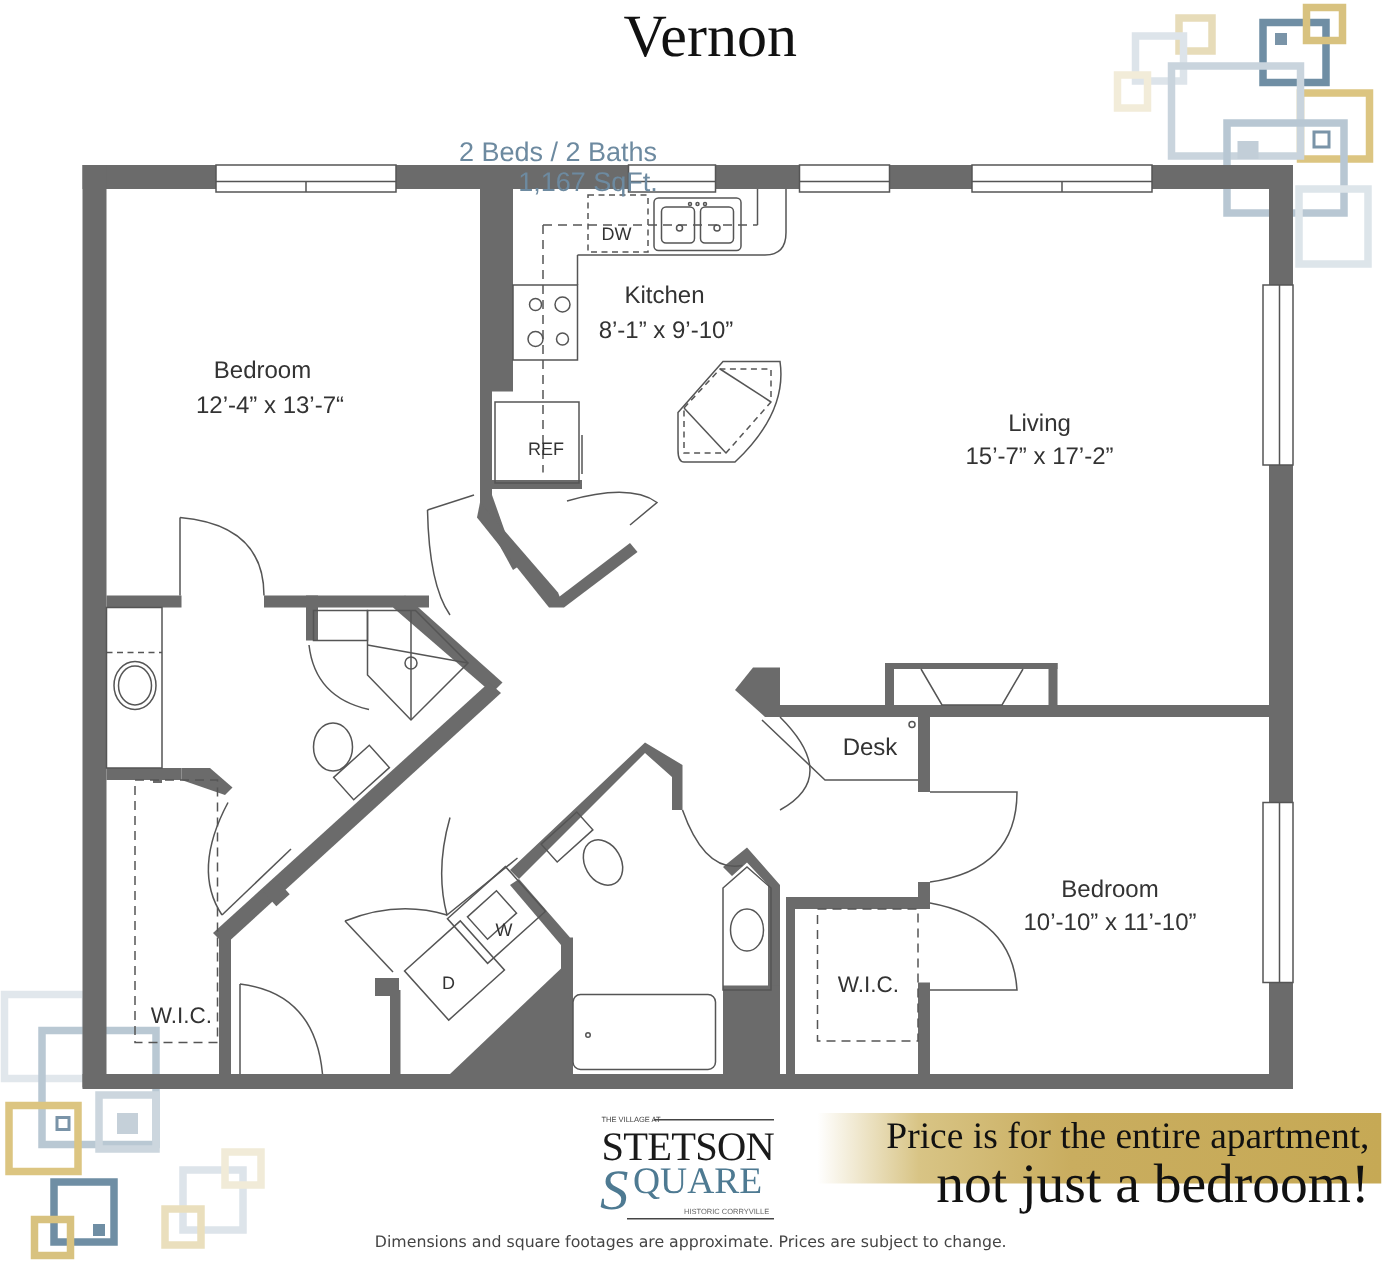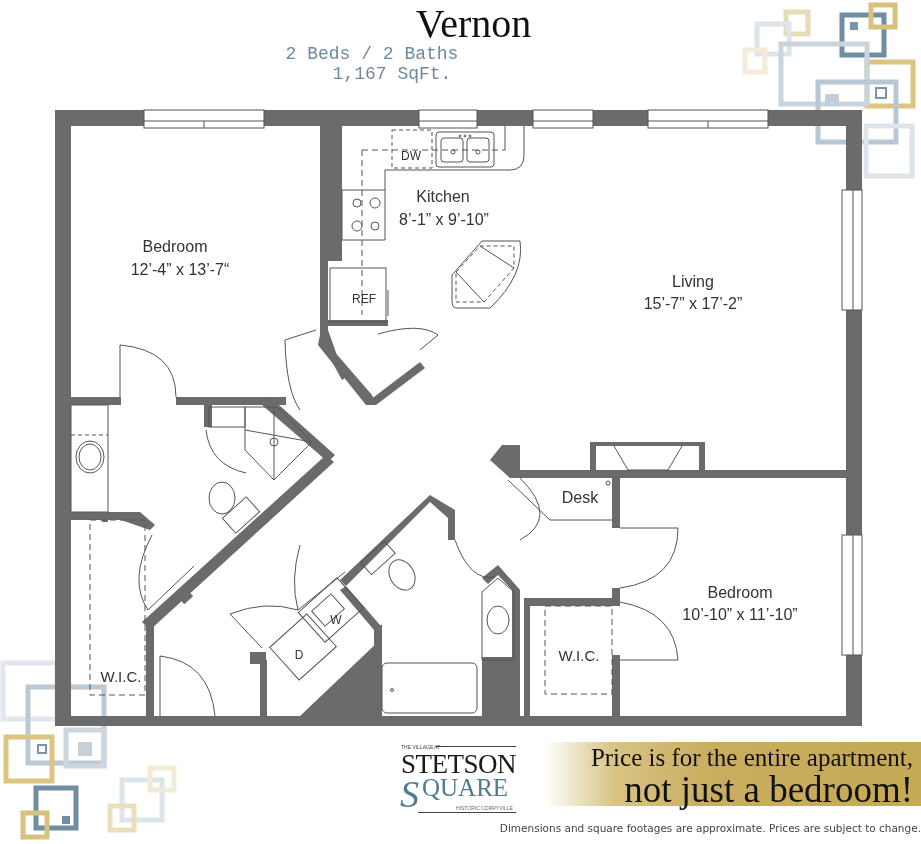--- a/index.html
+++ b/index.html
@@ -1,35 +1,35 @@
 <!DOCTYPE html>
 <html><head>
 <meta charset="utf-8">
 <style>
   html, body { margin:0; padding:0; background:#ffffff; }
   body { width:921px; height:844px; position:relative; overflow:hidden; font-family:"DejaVu Sans", sans-serif; }
   .title { position:absolute; left:0; width:921px; top:2px; text-align:center; font-family:"Liberation Serif", serif; font-size:40px; color:#111; line-height:44px;padding-left:13px; }
-  .sub { position:absolute; left:0; width:744px; text-align:center; font-family:Liberation Mono, monospace; font-size:18px; color:#6d8aa0; line-height:20px; }
+  .sub { position:absolute; left:0; width:744px; text-align:center; font-family:Liberation Sans, sans-serif; font-size:18px; color:#6d8aa0; line-height:20px;margin-top:47px; }
   .sub1 { top:44px; }
   .sub2 { top:64px;padding-left:20px; }
   svg.plan { position:absolute; left:0; top:0; }
   .lbl { font-family:"Liberation Sans", sans-serif; fill:#333; }
-  .banner { position:absolute; left:545px; top:742px; width:376px; height:64px;
+  .banner { position:absolute; left:545px; top:742px; width:376px; height:47px;
     background:linear-gradient(90deg, rgba(212,188,120,0) 0%, #d8c485 18%, #c9ad5f 45%, #c6a955 100%); }
   .banner-l1 { position:absolute; right:8px; top:2px; font-family:"Liberation Serif", serif; font-size:25px; color:#111; white-space:nowrap; }
   .banner-l2 { position:absolute; right:8px; top:26px; font-family:"Liberation Serif", serif; font-size:37px; color:#111; white-space:nowrap; }
   .logo { position:absolute; left:398px; top:742px; width:120px; height:72px; }
   .logo-top { position:absolute; left:3px; top:2px; font-size:5px; color:#444; font-family:"Liberation Sans", sans-serif; }
   .logo-line1 { position:absolute; left:38px; top:4px; width:80px; height:1px; background:#444; }
   .logo-main { position:absolute; left:3px; top:7px; font-family:"Liberation Serif", serif; font-size:27px; color:#1a1a1a; letter-spacing:-0.5px; }
   .logo-s { position:absolute; left:2px; top:30px; font-family:"Liberation Serif", serif; font-style:italic; font-size:38px; color:#4e7a92; }
   .logo-quare { position:absolute; left:24px; top:32px; font-family:"Liberation Serif", serif; font-size:25px; color:#4e7a92; }
   .logo-bottom { position:absolute; left:58px; top:63px; font-size:5px; color:#666; font-family:"Liberation Sans", sans-serif; }
   .logo-line2 { position:absolute; left:20px; top:70px; width:98px; height:1px; background:#444; }
-  .disclaimer { position:absolute; left:0; width:921px; top:822px; text-align:right; font-family:"DejaVu Sans", sans-serif; font-size:10.5px; color:#444; }
+  .disclaimer { position:absolute; left:0; width:921px; top:822px; text-align:center; font-family:"DejaVu Sans", sans-serif; font-size:10.5px; color:#444; }
 </style>
 </head>
 <body>
 
 <svg class="plan" width="921" height="844" viewBox="0 0 921 844">
 
   <g fill="none" stroke-width="5">
     <rect x="786" y="12" width="22" height="22" stroke="#e7dcb9"></rect>
     <rect x="757" y="24" width="32" height="30" stroke="#dde4ea"></rect>
     <rect x="745" y="50" width="20" height="22" stroke="#f2ecd9"></rect>

